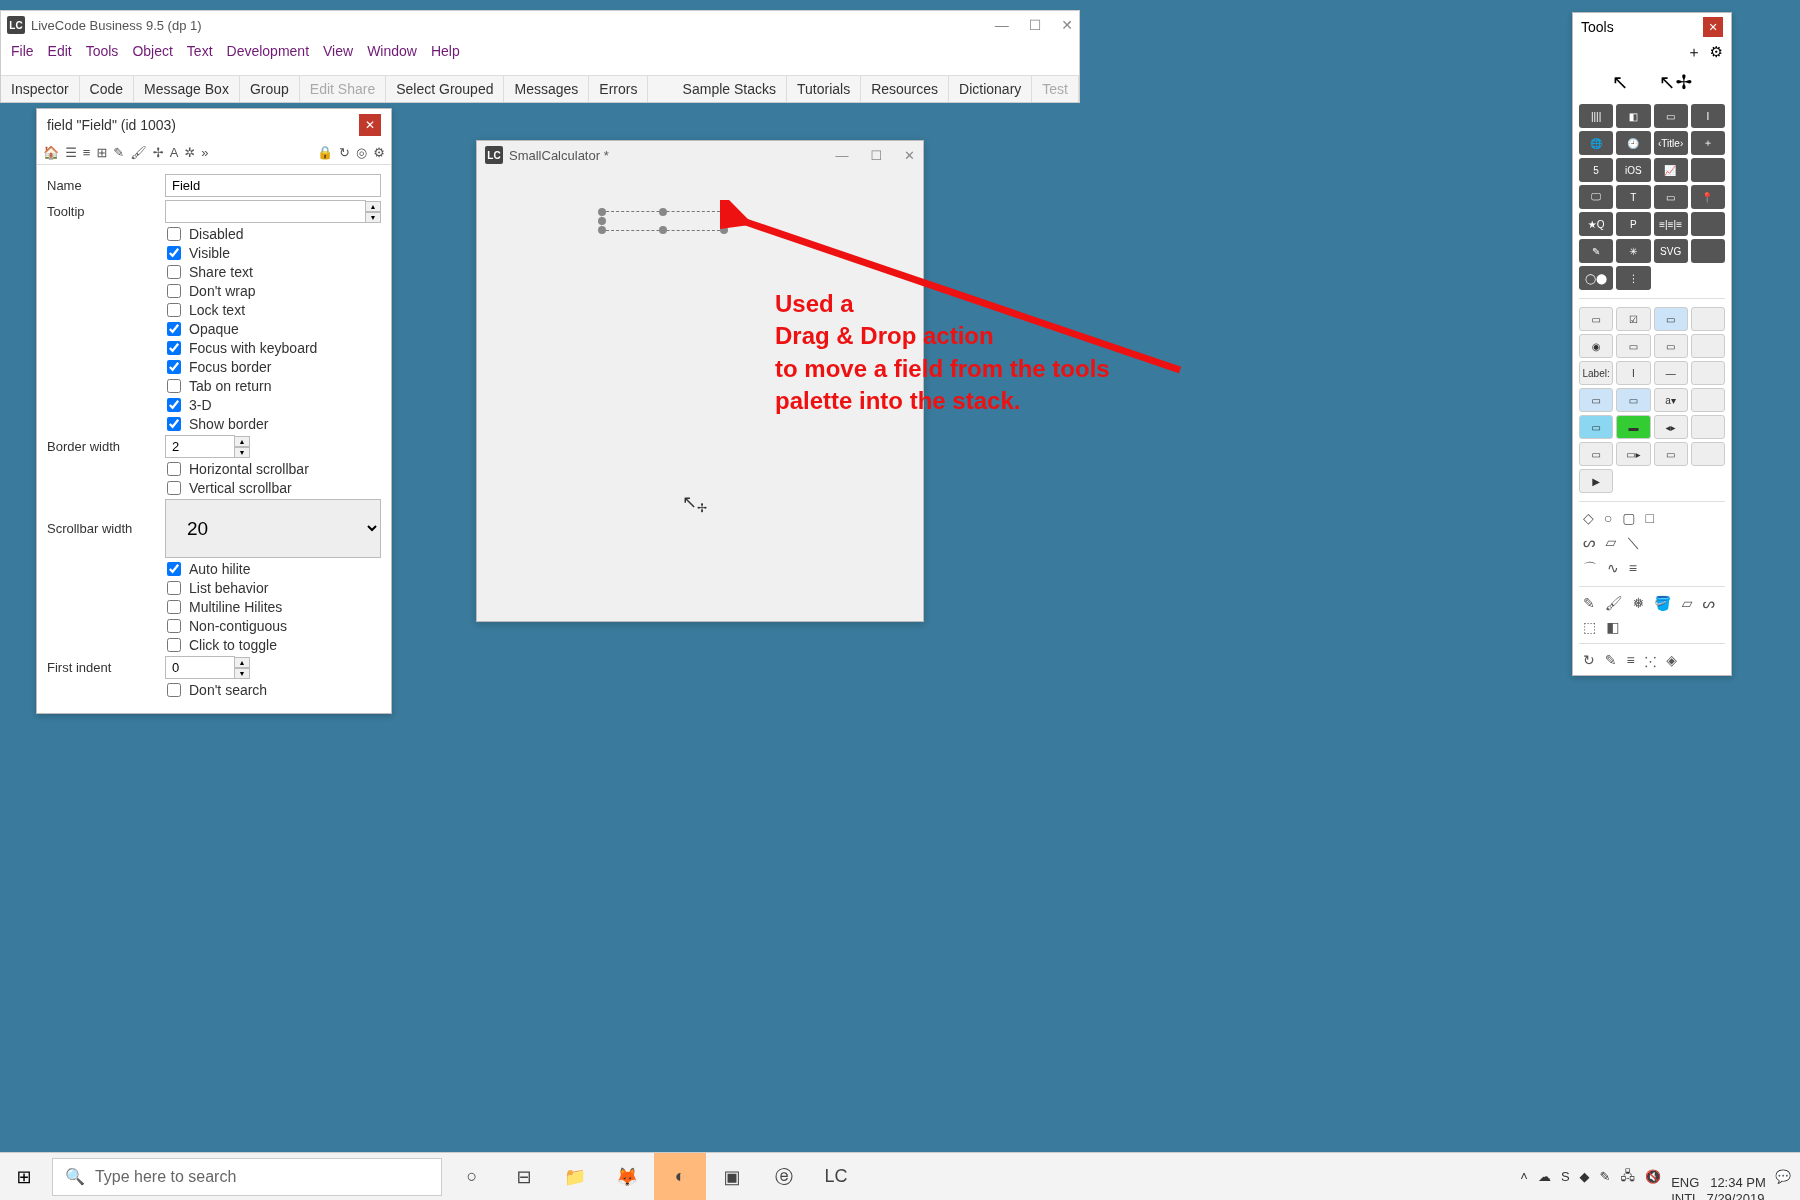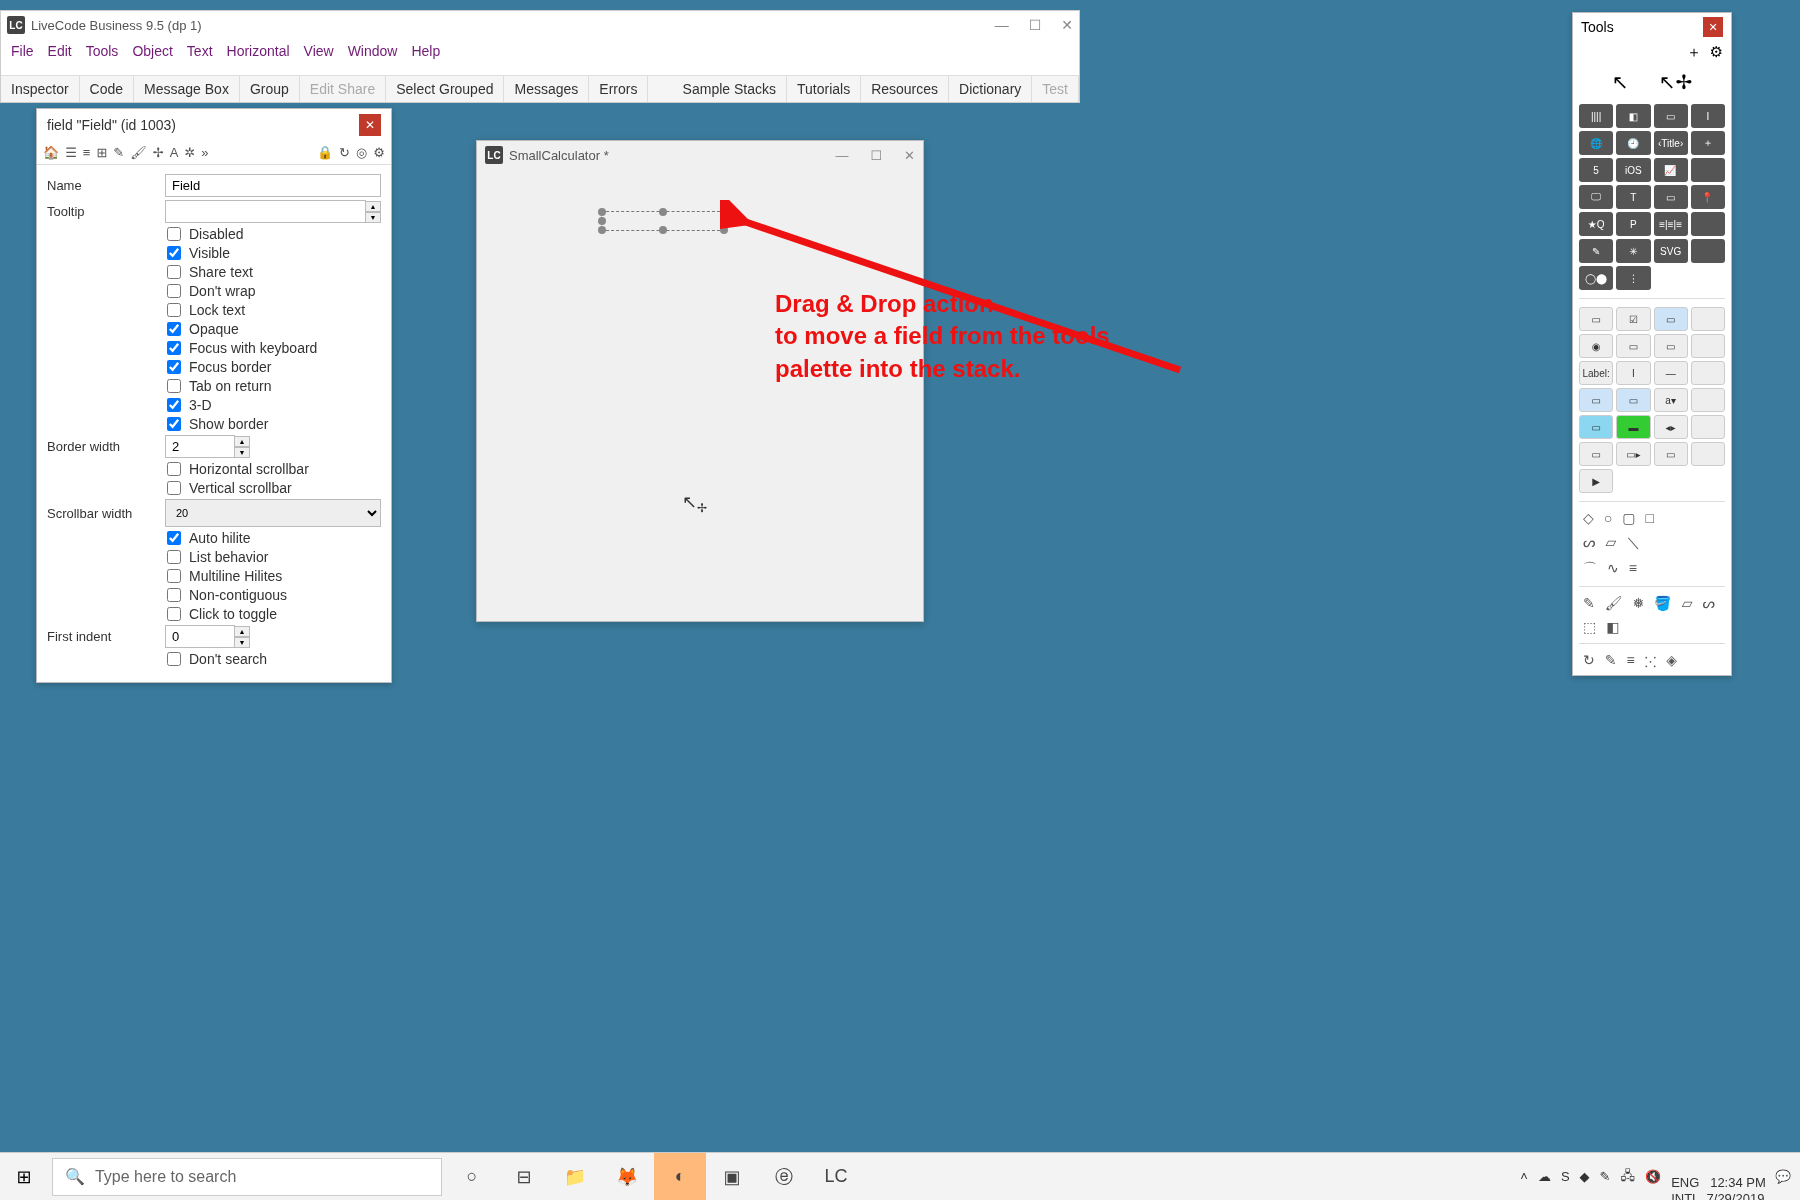--- a/index.html
+++ b/index.html
@@ -24,21 +24,21 @@
 .insp-tabs .grow { flex: 1; }
 .insp-body { padding: 6px 10px 12px; font-size: 14px; color: #333; }
 .row { display: flex; align-items: center; margin: 3px 0; }
 .row label { width: 110px; margin-right: 8px; font-size: 13px; }
 .row input[type=text] { flex: 1; padding: 3px 6px; border: 1px solid #bbb; font-size: 13px; }
 .row input.small { width: 70px; flex: none; }
 .stepper { display: flex; flex-direction: column; margin-left: -1px; }
 .stepper button { width: 16px; height: 11px; font-size: 7px; border: 1px solid #bbb; background: #f0f0f0; padding: 0; line-height: 7px; }
 .chk-row { display: flex; align-items: center; margin: 3px 0 3px 120px; gap: 8px; font-size: 14px; }
 .chk-row input { width: 14px; height: 14px; }
-select { flex: 1; padding: 6px; border: 1px solid #bbb; background: #eee; font-size: 11px; }
+select { flex: 1; padding: 17px; border: 1px solid #bbb; background: #eee; font-size: 19px; }
 
 
 .stack-window { position: absolute; top: 140px; left: 476px; width: 448px; height: 482px; background: #f0f0f0; border: 1px solid #bbb; box-shadow: 0 2px 8px rgba(0,0,0,0.2); }
 .stack-title { display: flex; align-items: center; padding: 5px 8px; font-size: 13px; color: #555; }
 .stack-title .icon-box { width: 18px; height: 18px; background: #444; color: #fff; font-size: 10px; display: flex; align-items: center; justify-content: center; border-radius: 2px; margin-right: 6px; font-weight: bold; }
 .stack-title .win-controls { margin-left: auto; display: flex; gap: 22px; color: #888; }
 .field-placeholder { position: absolute; top: 70px; left: 124px; width: 124px; height: 20px; border: 1px dashed #777; }
 .handle { position: absolute; width: 8px; height: 8px; background: #888; border-radius: 50%; }
 .h-tl { top: -4px; left: -4px; } .h-tm { top: -4px; left: 50%; margin-left: -4px; } .h-tr { top: -4px; right: -4px; }
 .h-ml { top: 50%; left: -4px; margin-top: -4px; } .h-mr { top: 50%; right: -4px; margin-top: -4px; }
@@ -82,21 +82,21 @@
       <span>☐</span>
       <span>✕</span>
     </div>
   </div>
   <div class="menubar">
     <span>File</span>
     <span>Edit</span>
     <span>Tools</span>
     <span>Object</span>
     <span>Text</span>
-    <span>Horizontal</span>
+    <span>Development</span>
     <span>View</span>
     <span>Window</span>
     <span>Help</span>
   </div>
   <div class="toolbar">
     <span>Inspector</span>
     <span>Code</span>
     <span>Message Box</span>
     <span>Group</span>
     <span class="dim">Edit Share</span>
@@ -278,20 +278,21 @@
 <svg class="arrow" width="480" height="200">
   <defs>
       <marker id="ah" markerWidth="12" markerHeight="12" refX="2" refY="6" orient="auto">
         <polygon points="12,0 0,6 12,12" fill="#e11"></polygon>
       </marker>
     </defs>
   <line x1="460" y1="170" x2="20" y2="20" stroke="#e11" stroke-width="7" marker-end="url(#ah)"></line>
 </svg>
 
 <div class="annotation">
+  <div>Used a</div>
   <div>Drag &amp; Drop action</div>
   <div>to move a field from the tools</div>
   <div>palette into the stack.</div>
 </div>
 
 <div class="tools">
   <div class="tools-title">
     <span>Tools</span>
     <span class="close">✕</span>
   </div>

